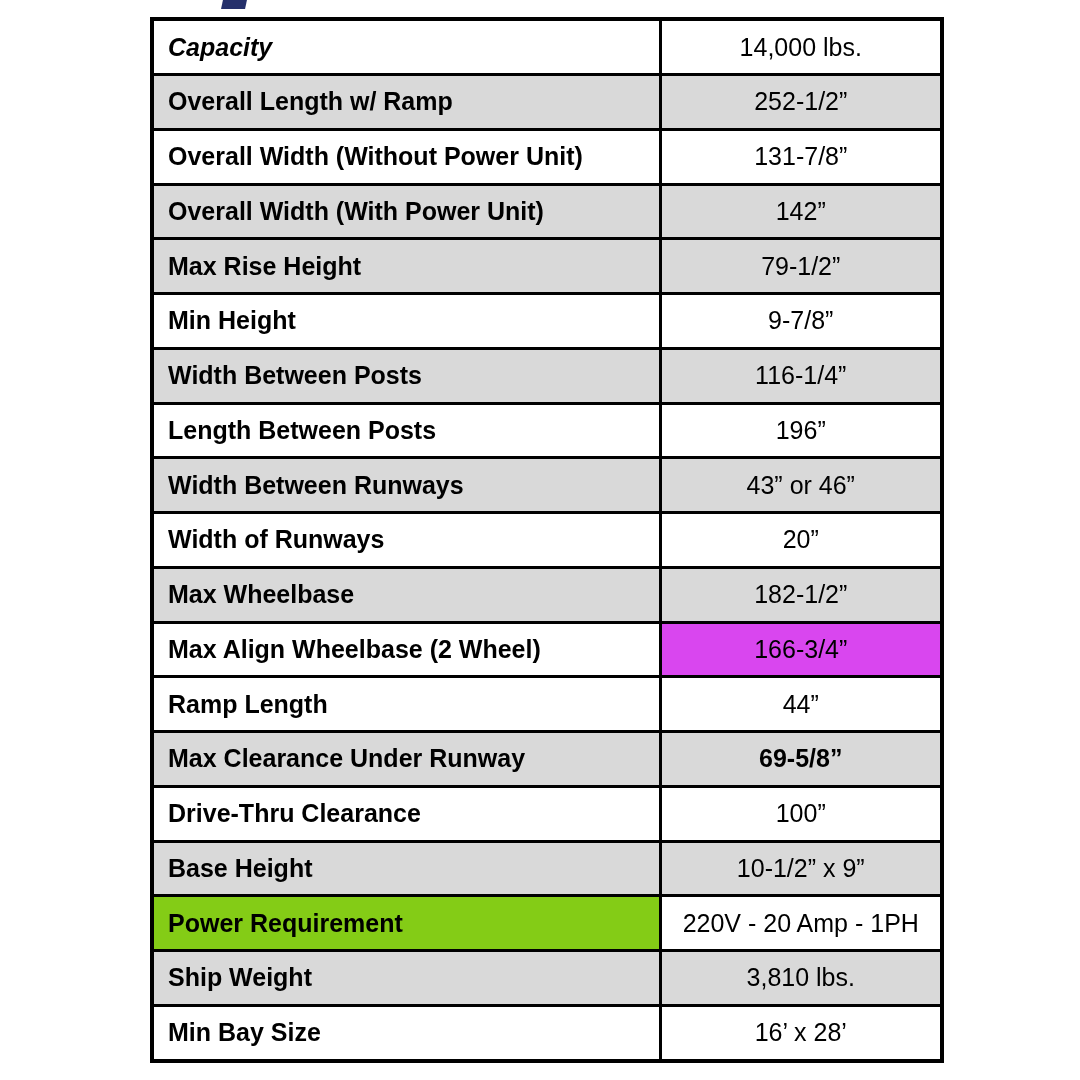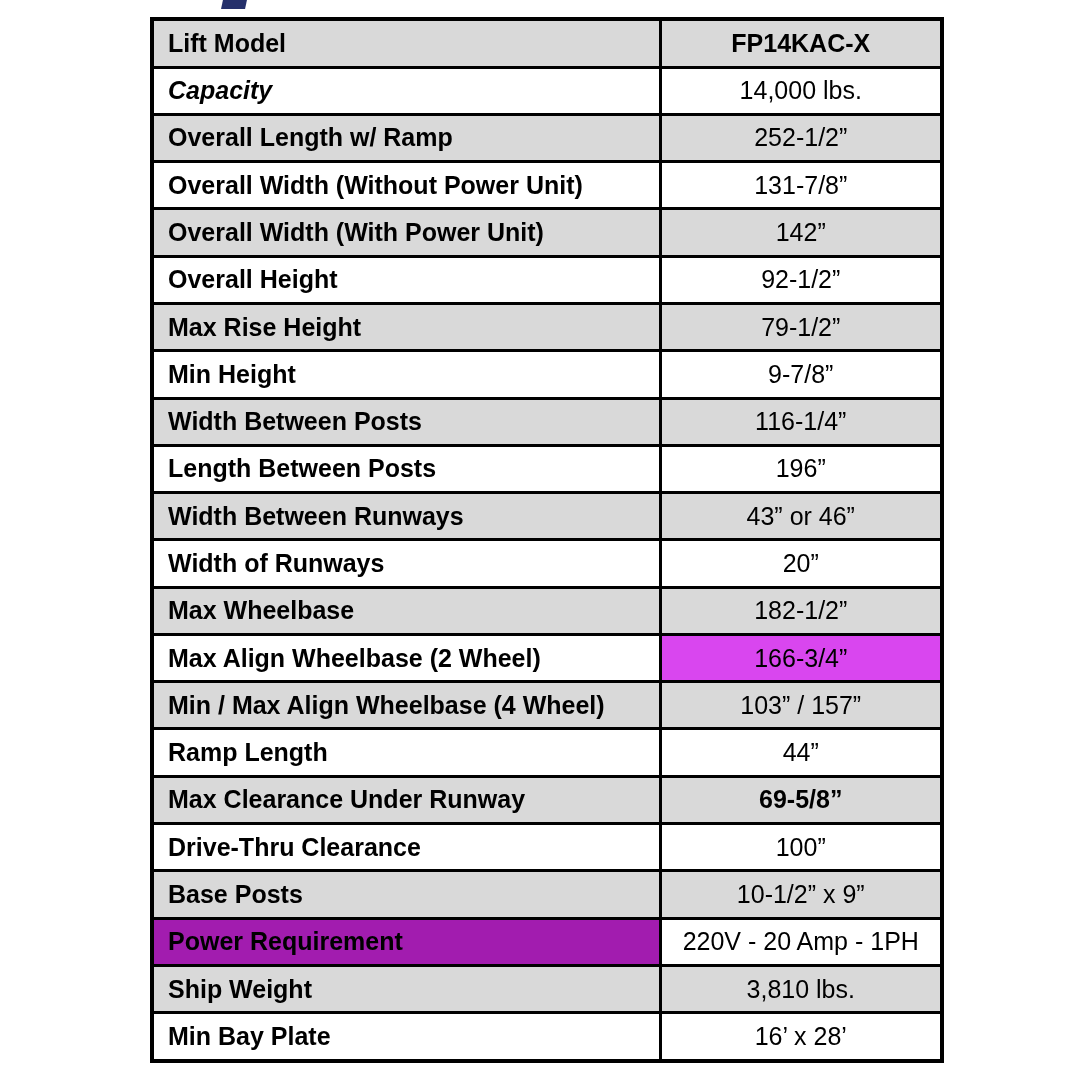--- a/index.html
+++ b/index.html
@@ -49,43 +49,35 @@
   tr.plain td  { background: #ffffff; }
   tr.header-row td.value-cell { font-weight: 700; }
 </style>
 </head>
 <body>
 
 <div class="top-fragment" style="background: rgb(37, 48, 107);"></div>
 
 <table class="spec-table">
   <tbody id="spec-rows">
-      <tr class="shaded header-row">
-        <td class="label-cell" style="background: rgb(217, 217, 217);">Lift Model</td>
-        <td class="value-cell" style="background: rgb(217, 217, 217);">FP14KAC-X</td>
-      </tr>
       <tr class="plain">
         <td class="label-cell" style="background: rgb(255, 255, 255); font-style: italic;">Capacity</td>
         <td class="value-cell" style="background: rgb(255, 255, 255);">14,000 lbs.</td>
       </tr>
       <tr class="shaded">
         <td class="label-cell" style="background: rgb(217, 217, 217);">Overall Length w/ Ramp</td>
         <td class="value-cell" style="background: rgb(217, 217, 217);">252-1/2”</td>
       </tr>
       <tr class="plain">
         <td class="label-cell" style="background: rgb(255, 255, 255);">Overall Width (Without Power Unit)</td>
         <td class="value-cell" style="background: rgb(255, 255, 255);">131-7/8”</td>
       </tr>
       <tr class="shaded">
         <td class="label-cell" style="background: rgb(217, 217, 217);">Overall Width (With Power Unit)</td>
         <td class="value-cell" style="background: rgb(217, 217, 217);">142”</td>
-      </tr>
-      <tr class="plain">
-        <td class="label-cell" style="background: rgb(255, 255, 255);">Overall Height</td>
-        <td class="value-cell" style="background: rgb(255, 255, 255);">92-1/2”</td>
       </tr>
       <tr class="shaded">
         <td class="label-cell" style="background: rgb(217, 217, 217);">Max Rise Height</td>
         <td class="value-cell" style="background: rgb(217, 217, 217);">79-1/2”</td>
       </tr>
       <tr class="plain">
         <td class="label-cell" style="background: rgb(255, 255, 255);">Min Height</td>
         <td class="value-cell" style="background: rgb(255, 255, 255);">9-7/8”</td>
       </tr>
       <tr class="shaded">
@@ -105,46 +97,42 @@
         <td class="value-cell" style="background: rgb(255, 255, 255);">20”</td>
       </tr>
       <tr class="shaded">
         <td class="label-cell" style="background: rgb(217, 217, 217);">Max Wheelbase</td>
         <td class="value-cell" style="background: rgb(217, 217, 217);">182-1/2”</td>
       </tr>
       <tr class="plain">
         <td class="label-cell" style="background: rgb(255, 255, 255);">Max Align Wheelbase (2 Wheel)</td>
         <td class="value-cell" style="background: #d946ef;">166-3/4”</td>
       </tr>
-      <tr class="shaded">
-        <td class="label-cell" style="background: rgb(217, 217, 217);">Min / Max Align Wheelbase (4 Wheel)</td>
-        <td class="value-cell" style="background: rgb(217, 217, 217);">103” / 157”</td>
-      </tr>
       <tr class="plain">
         <td class="label-cell" style="background: rgb(255, 255, 255);">Ramp Length</td>
         <td class="value-cell" style="background: rgb(255, 255, 255);">44”</td>
       </tr>
       <tr class="shaded">
         <td class="label-cell" style="background: rgb(217, 217, 217);">Max Clearance Under Runway</td>
         <td class="value-cell" style="background: rgb(217, 217, 217); font-weight: bold;">69-5/8”</td>
       </tr>
       <tr class="plain">
         <td class="label-cell" style="background: rgb(255, 255, 255);">Drive-Thru Clearance</td>
         <td class="value-cell" style="background: rgb(255, 255, 255);">100”</td>
       </tr>
       <tr class="shaded">
-        <td class="label-cell" style="background: rgb(217, 217, 217);">Base Posts</td>
+        <td class="label-cell" style="background: rgb(217, 217, 217);">Base Height</td>
         <td class="value-cell" style="background: rgb(217, 217, 217);">10-1/2” x 9”</td>
       </tr>
       <tr class="plain">
-        <td class="label-cell" style="background: #a21caf;">Power Requirement</td>
+        <td class="label-cell" style="background: #84cc16;">Power Requirement</td>
         <td class="value-cell" style="background: rgb(255, 255, 255);">220V - 20 Amp - 1PH</td>
       </tr>
       <tr class="shaded">
         <td class="label-cell" style="background: rgb(217, 217, 217);">Ship Weight</td>
         <td class="value-cell" style="background: rgb(217, 217, 217);">3,810 lbs.</td>
       </tr>
       <tr class="plain">
-        <td class="label-cell" style="background: rgb(255, 255, 255);">Min Bay Plate</td>
+        <td class="label-cell" style="background: rgb(255, 255, 255);">Min Bay Size</td>
         <td class="value-cell" style="background: rgb(255, 255, 255);">16’ x 28’</td>
       </tr>
     </tbody>
 </table>
 
 </body></html>

